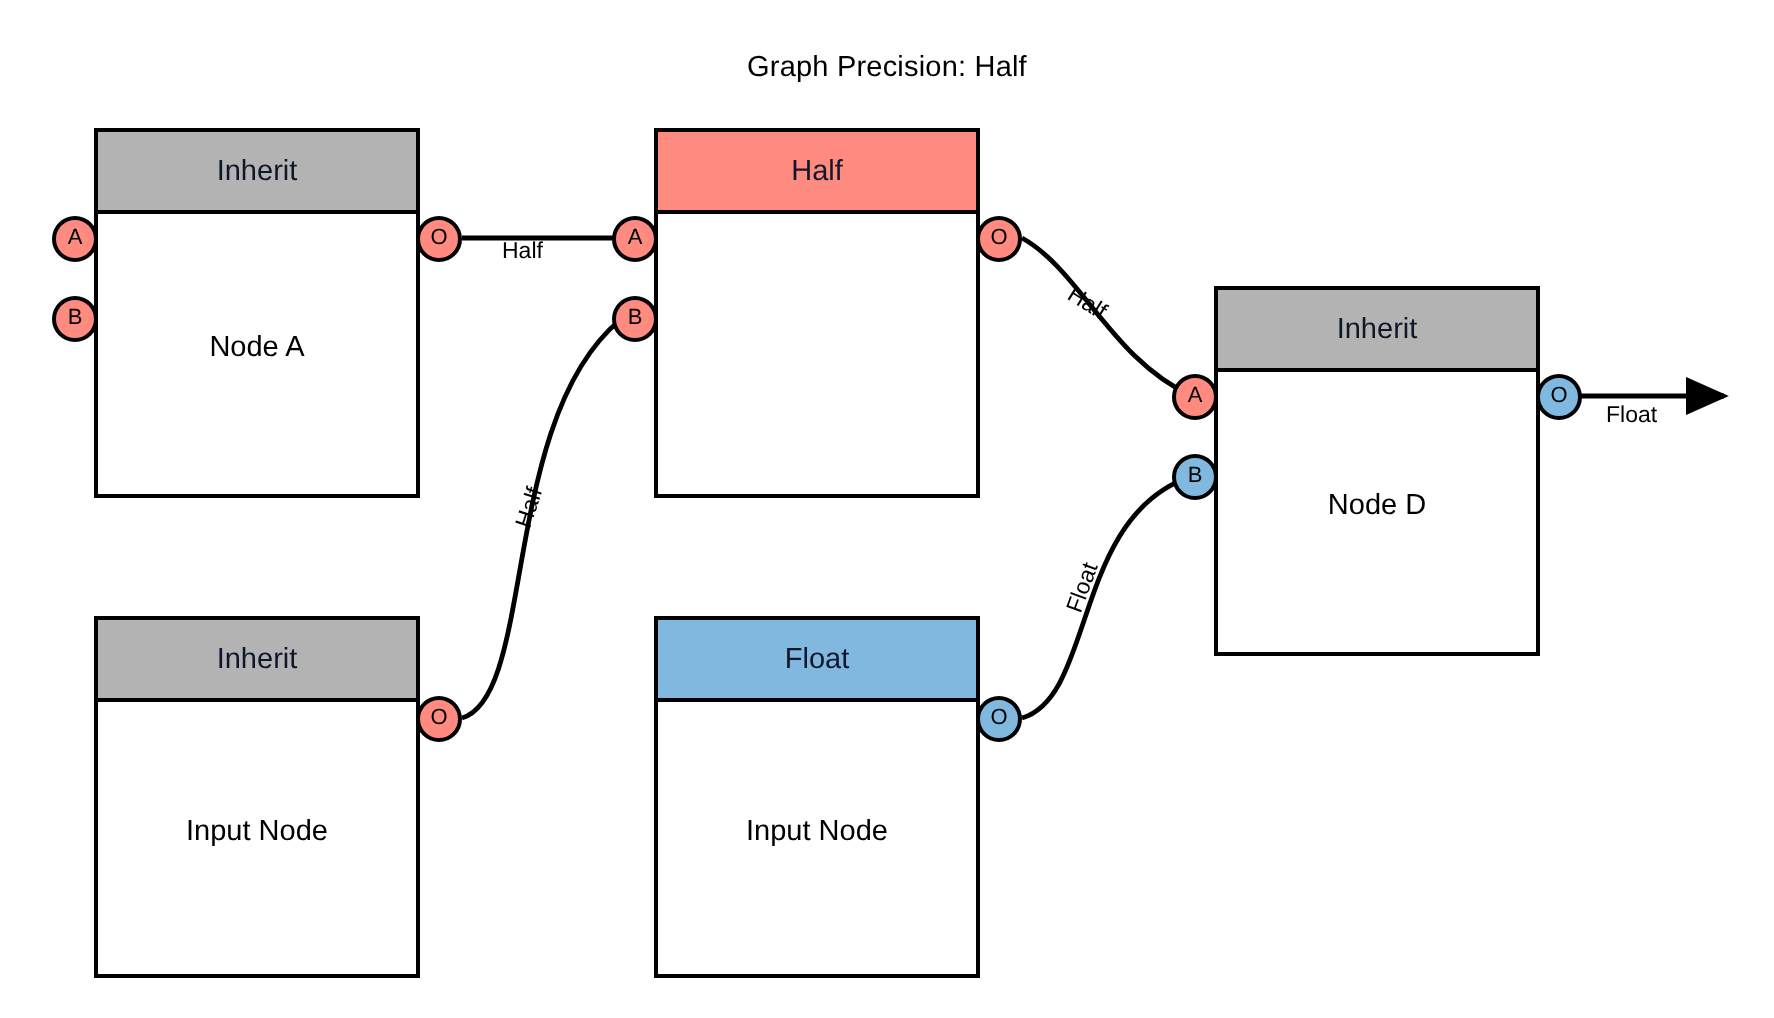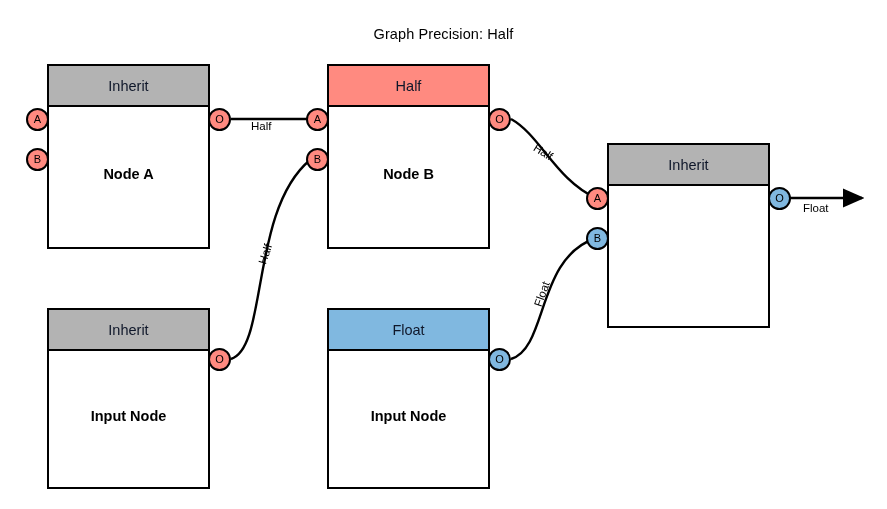--- a/index.html
+++ b/index.html
@@ -55,21 +55,20 @@
     position: relative;
     display: flex;
     align-items: center;
     justify-content: center;
     height: calc(100% - 41px);
     font-size: 14.5px;
     color: #000000;
   }
   .node-label {
     margin-top: -6px;
-    font-weight: bold;
   }
   .port {
     position: absolute;
     width: 23px;
     height: 23px;
     border-radius: 50%;
     border: 2.2px solid #000000;
     box-sizing: border-box;
     display: flex;
     align-items: center;
@@ -127,38 +126,38 @@
     <span>B</span>
   </div>
   <div class="port" style="left:208px; top:108px; background:#ff8a80;">
     <span>O</span>
   </div>
 
   <div class="node" style="left:327px; top:64px; width:163px; height:185px;">
     <div class="node-header" style="background:#ff8a80;">
       <span>Half</span>
     </div>
-    <div class="node-body">
-      <span class="node-label">Node B</span>
-    </div>
   </div>
   <div class="port" style="left:306px; top:108px; background:#ff8a80;">
     <span>A</span>
   </div>
   <div class="port" style="left:306px; top:148px; background:#ff8a80;">
     <span>B</span>
   </div>
   <div class="port" style="left:488px; top:108px; background:#ff8a80;">
     <span>O</span>
   </div>
 
   <div class="node" style="left:607px; top:143px; width:163px; height:185px;">
     <div class="node-header" style="background:#b3b3b3;">
       <span>Inherit</span>
     </div>
+    <div class="node-body">
+      <span class="node-label">Node D</span>
+    </div>
   </div>
   <div class="port" style="left:586px; top:187px; background:#ff8a80;">
     <span>A</span>
   </div>
   <div class="port" style="left:586px; top:227px; background:#80b8e0;">
     <span>B</span>
   </div>
   <div class="port" style="left:768px; top:187px; background:#80b8e0;">
     <span>O</span>
   </div>

